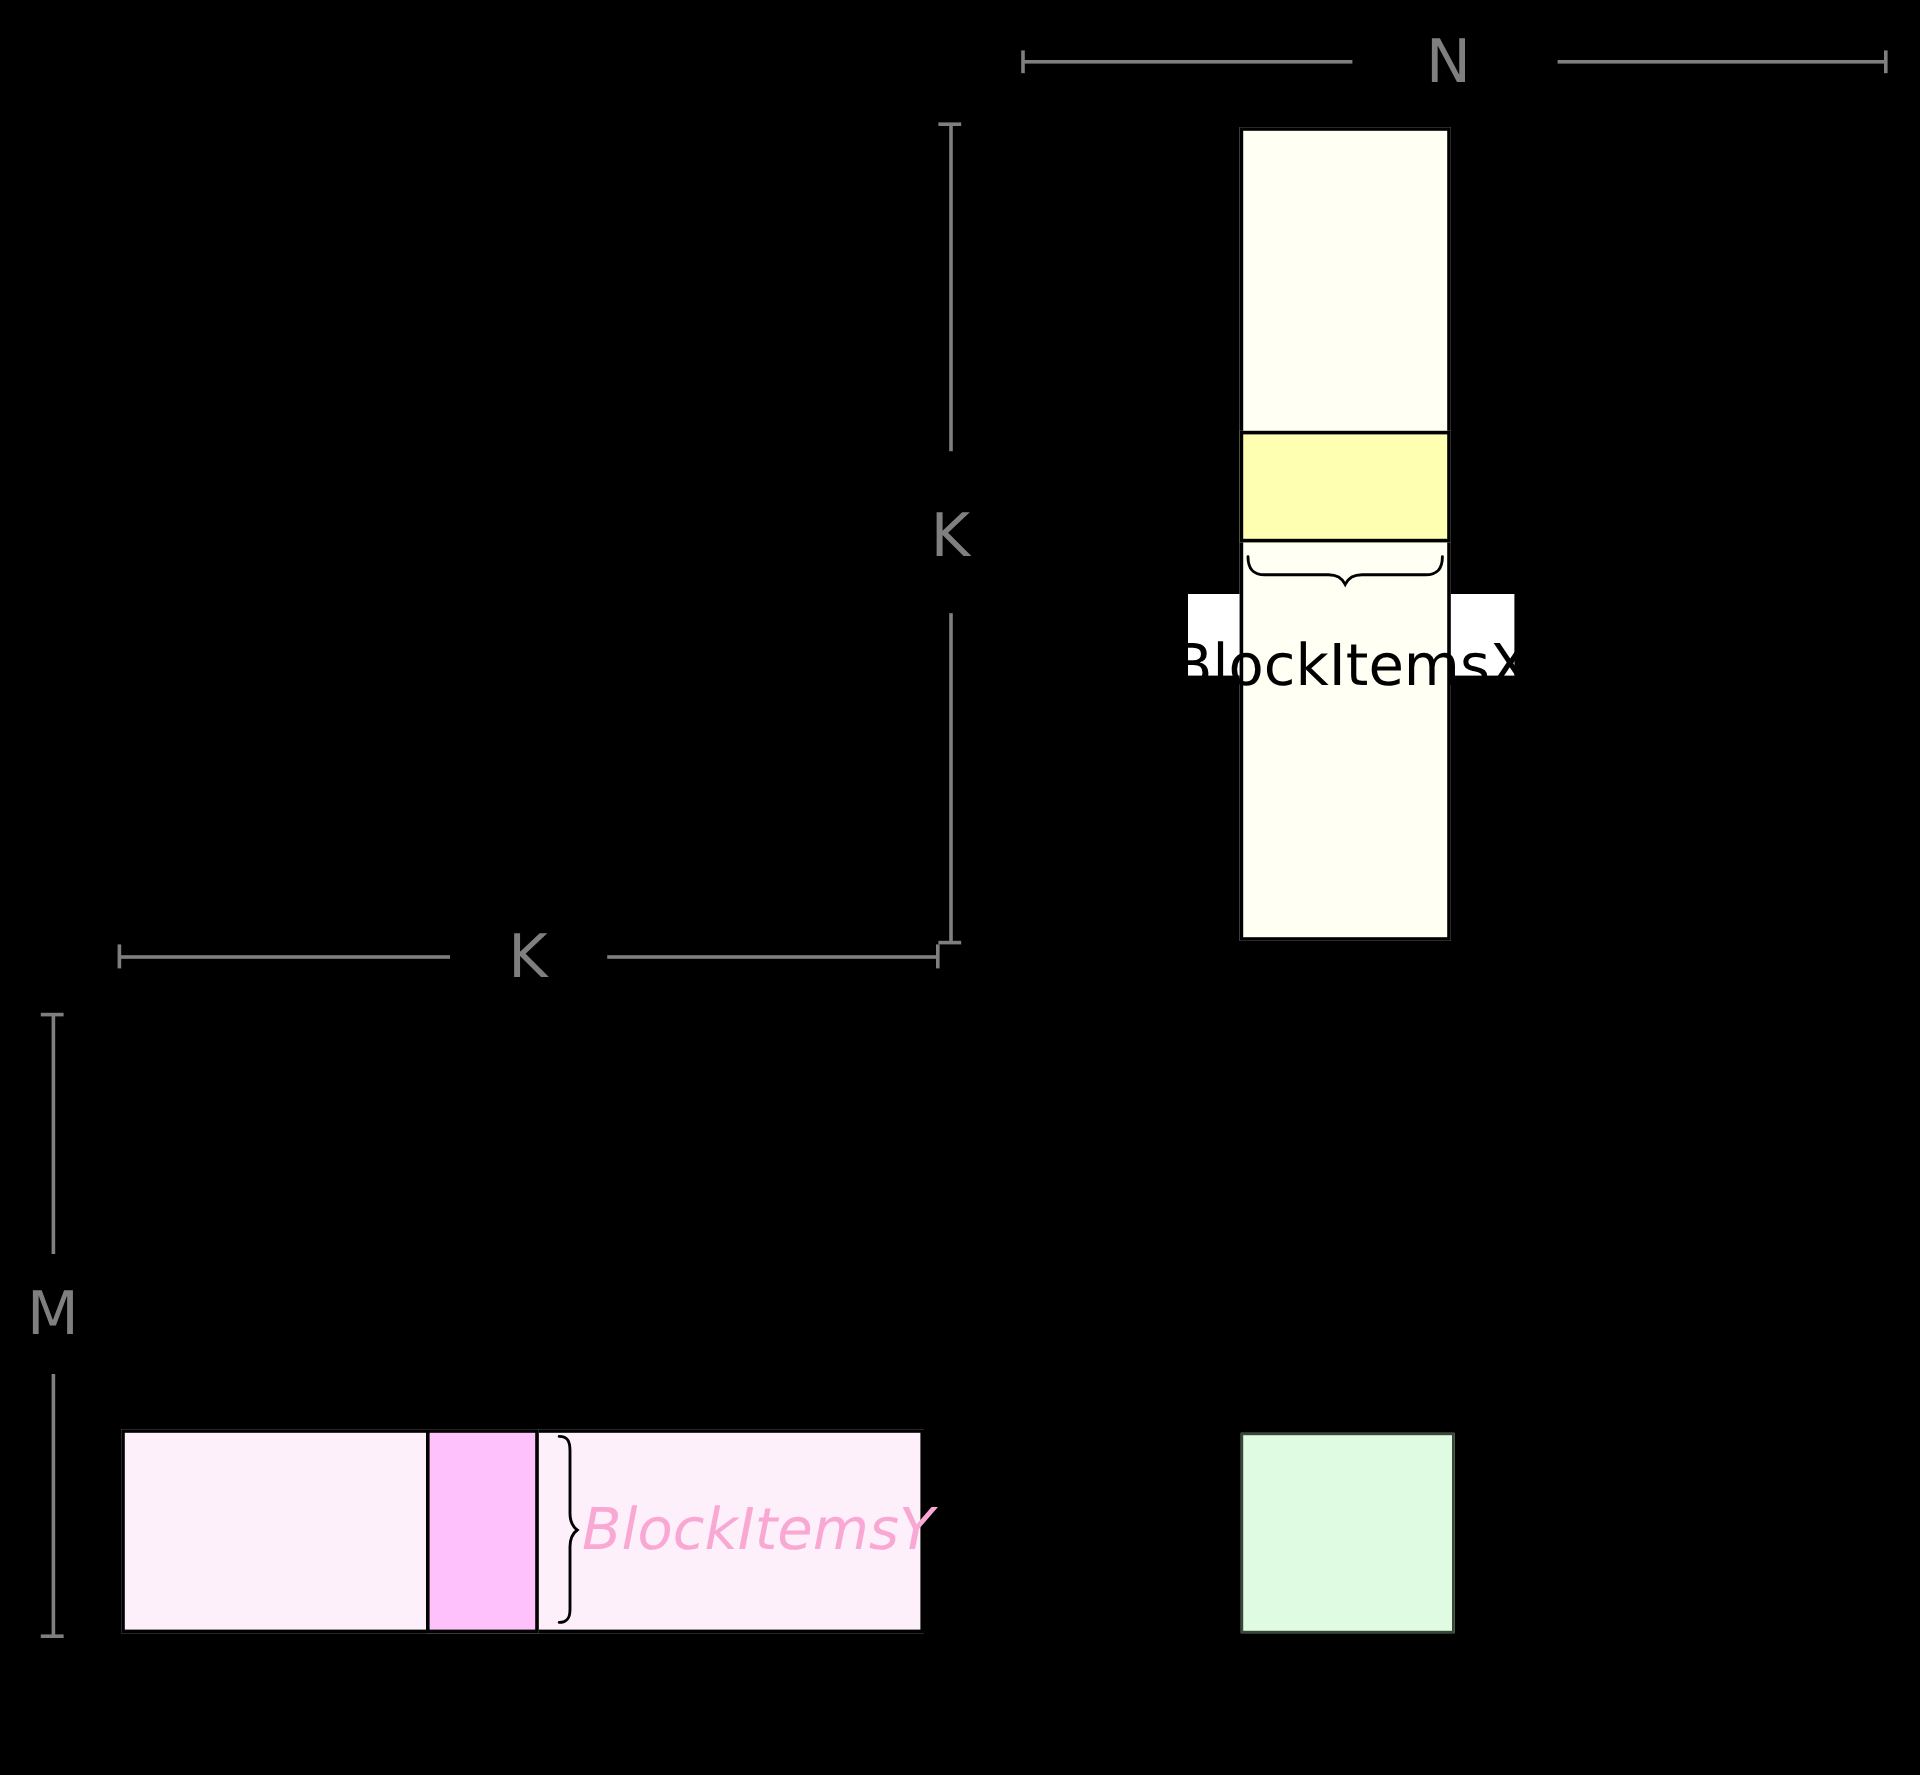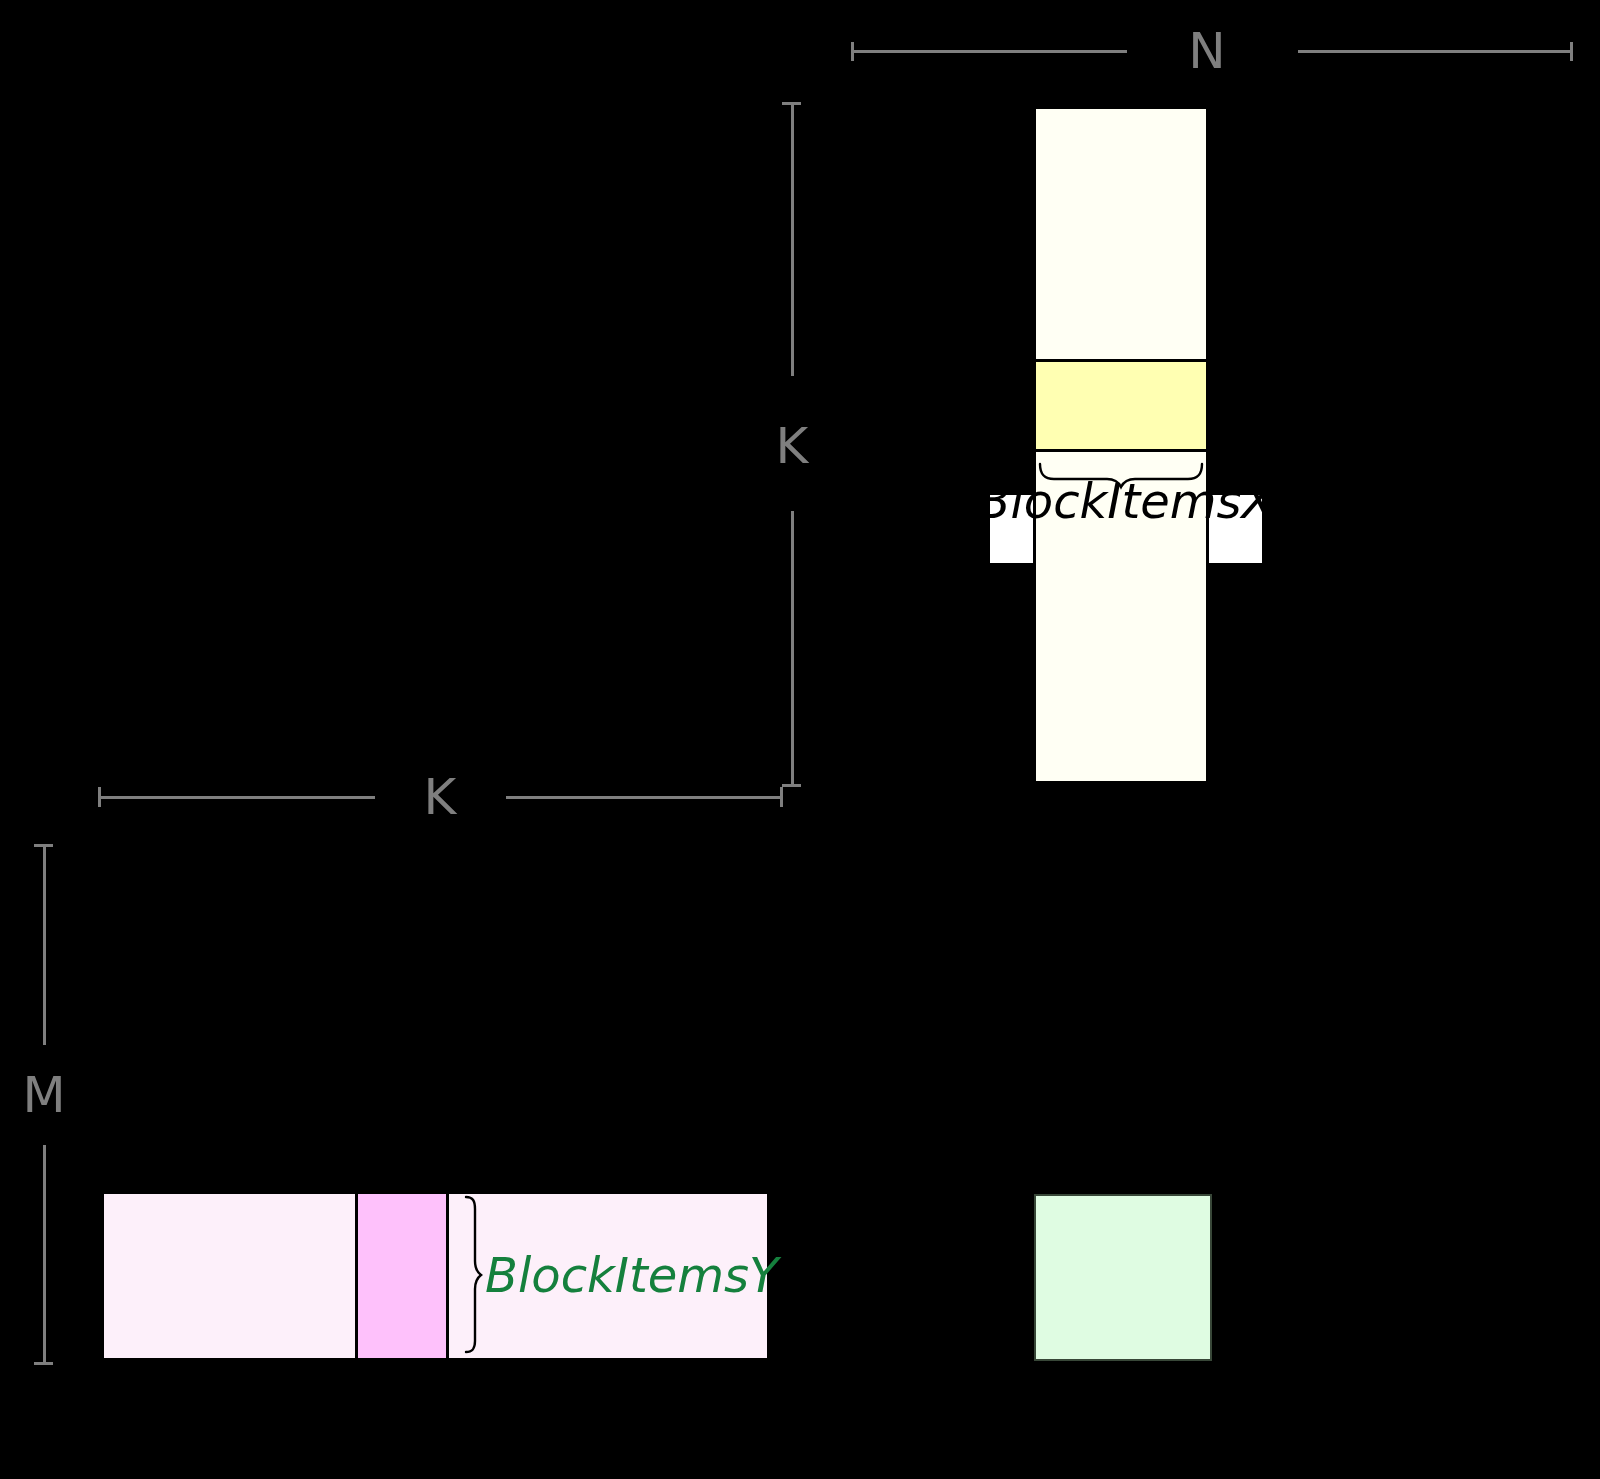--- a/index.html
+++ b/index.html
@@ -40,23 +40,22 @@
     background: var(--block-x-fill, #ffffb2);
     border: 3px solid var(--border, #000);
     z-index: 3;
   }
   .label-box-x {
     left: 990px; top: 495px; width: 272px; height: 68px;
     background: var(--label-box-fill, #fff);
     z-index: 1;
   }
   .label-text-x {
-    left: 990px; top: 467px; width: 272px; height: 68px;
+    left: 990px; top: 521px; width: 272px; height: 68px;
     display: flex; align-items: center; justify-content: center;
-    font-style: italic;
     font-size: 48px;
     color: #000;
     z-index: 6;
     white-space: nowrap;
   }
   .matrix-a {
     left: 101px; top: 1191px; width: 669px; height: 170px;
     background: var(--matrix-a-fill, #fdf0fa);
     border: 3px solid var(--border, #000);
     z-index: 2;
@@ -65,21 +64,21 @@
     left: 355px; top: 1191px; width: 94px; height: 170px;
     background: var(--block-y-fill, #fec1fb);
     border: 3px solid var(--border, #000);
     z-index: 3;
   }
   .label-text-y {
     left: 485px; top: 1245px; height: 60px;
     display: flex; align-items: center;
     font-style: italic;
     font-size: 48px;
-    color: #15803d;
+    color: #f9a8d4;
     z-index: 6;
     white-space: nowrap;
   }
   .matrix-c {
     left: 1034px; top: 1194px; width: 178px; height: 167px;
     background: var(--matrix-c-fill, #dffce2);
     border: 2px solid #384738;
     z-index: 2;
   }
 

